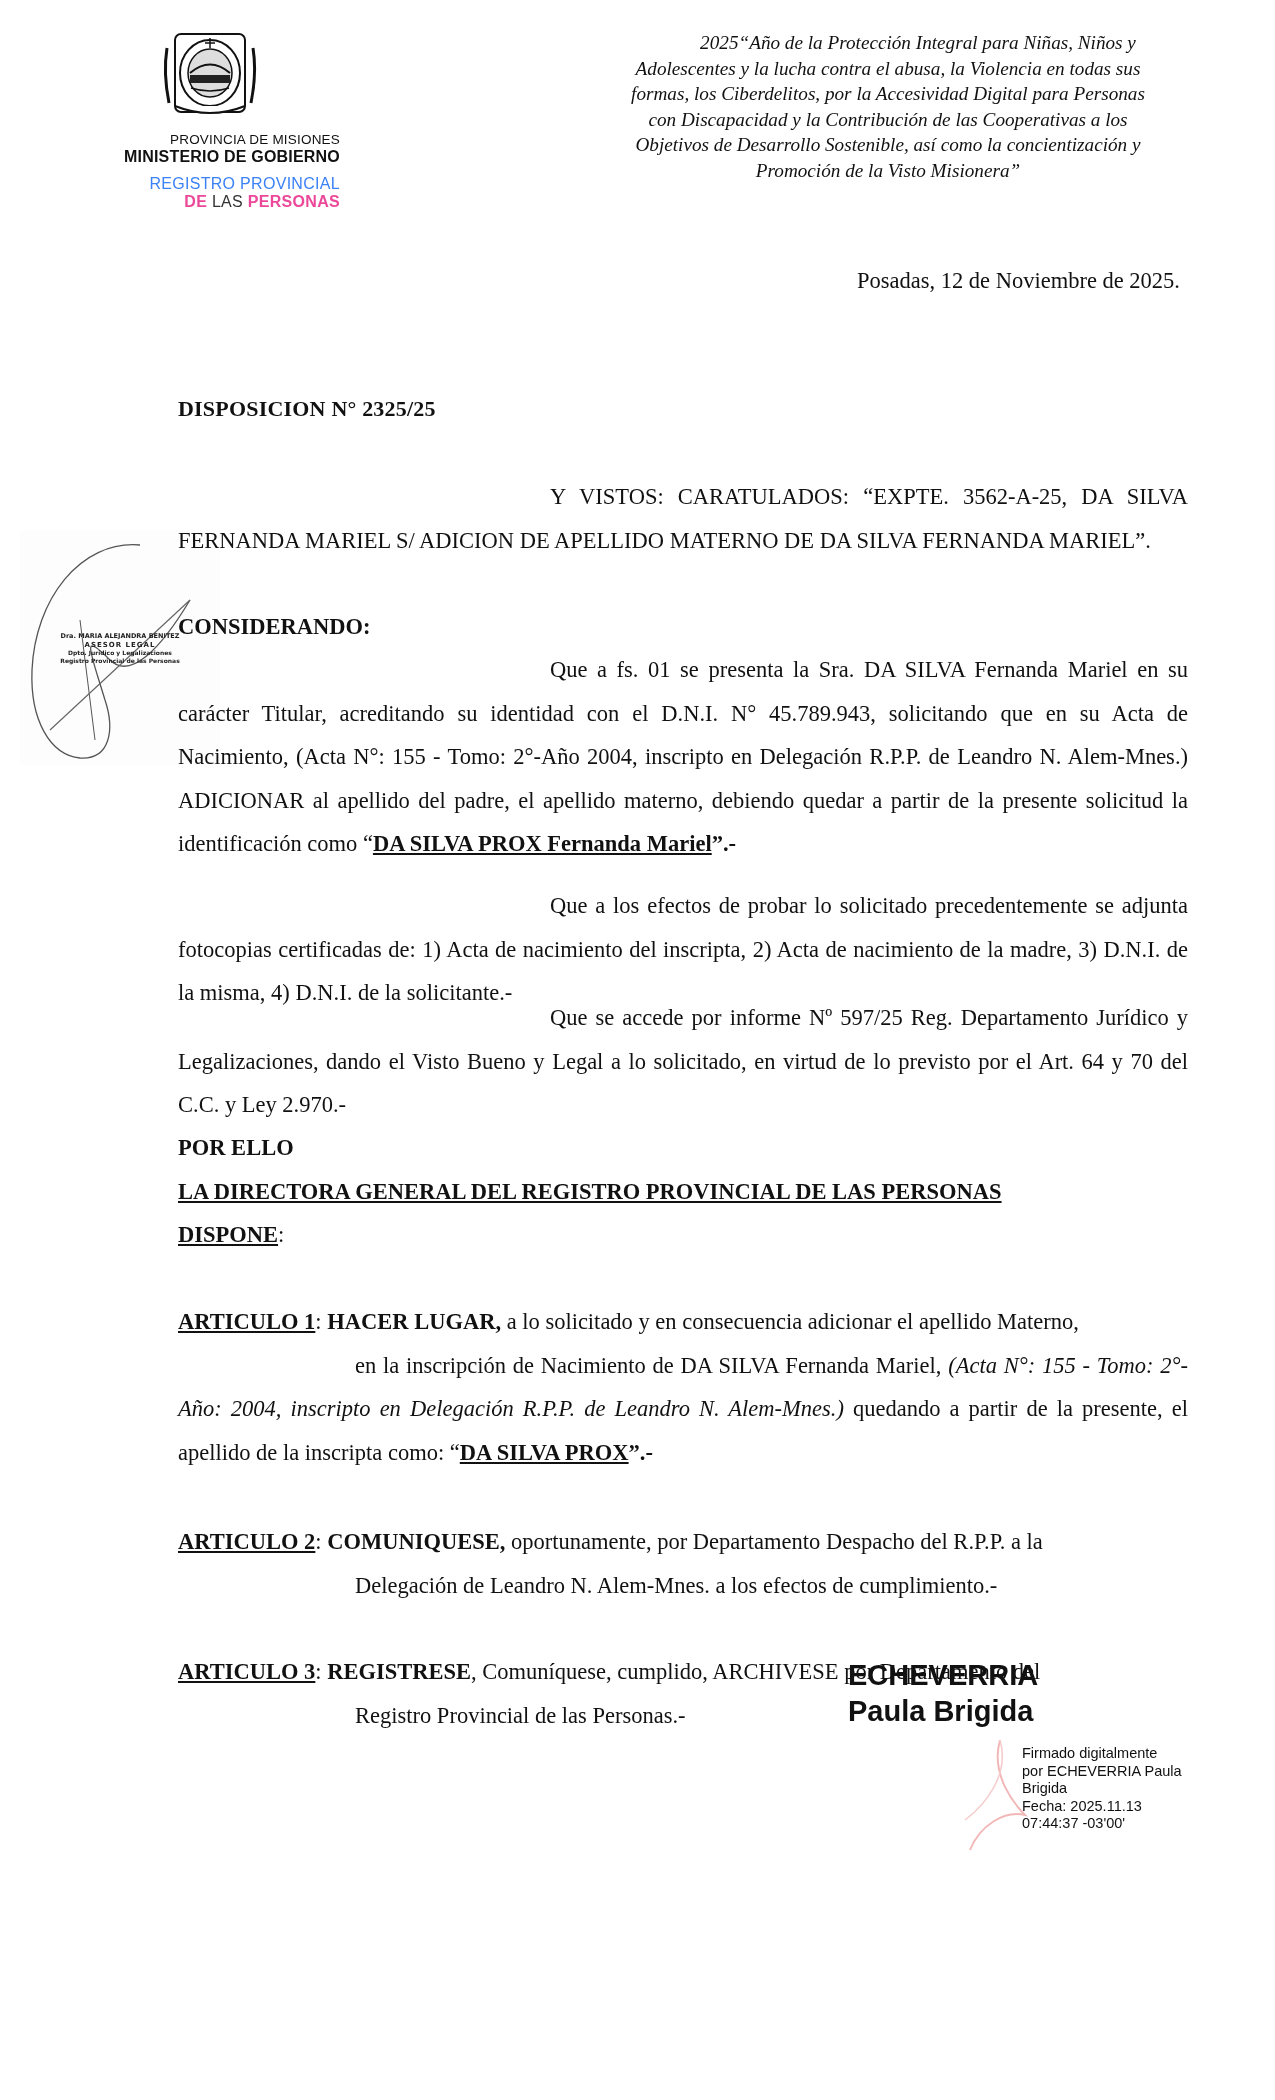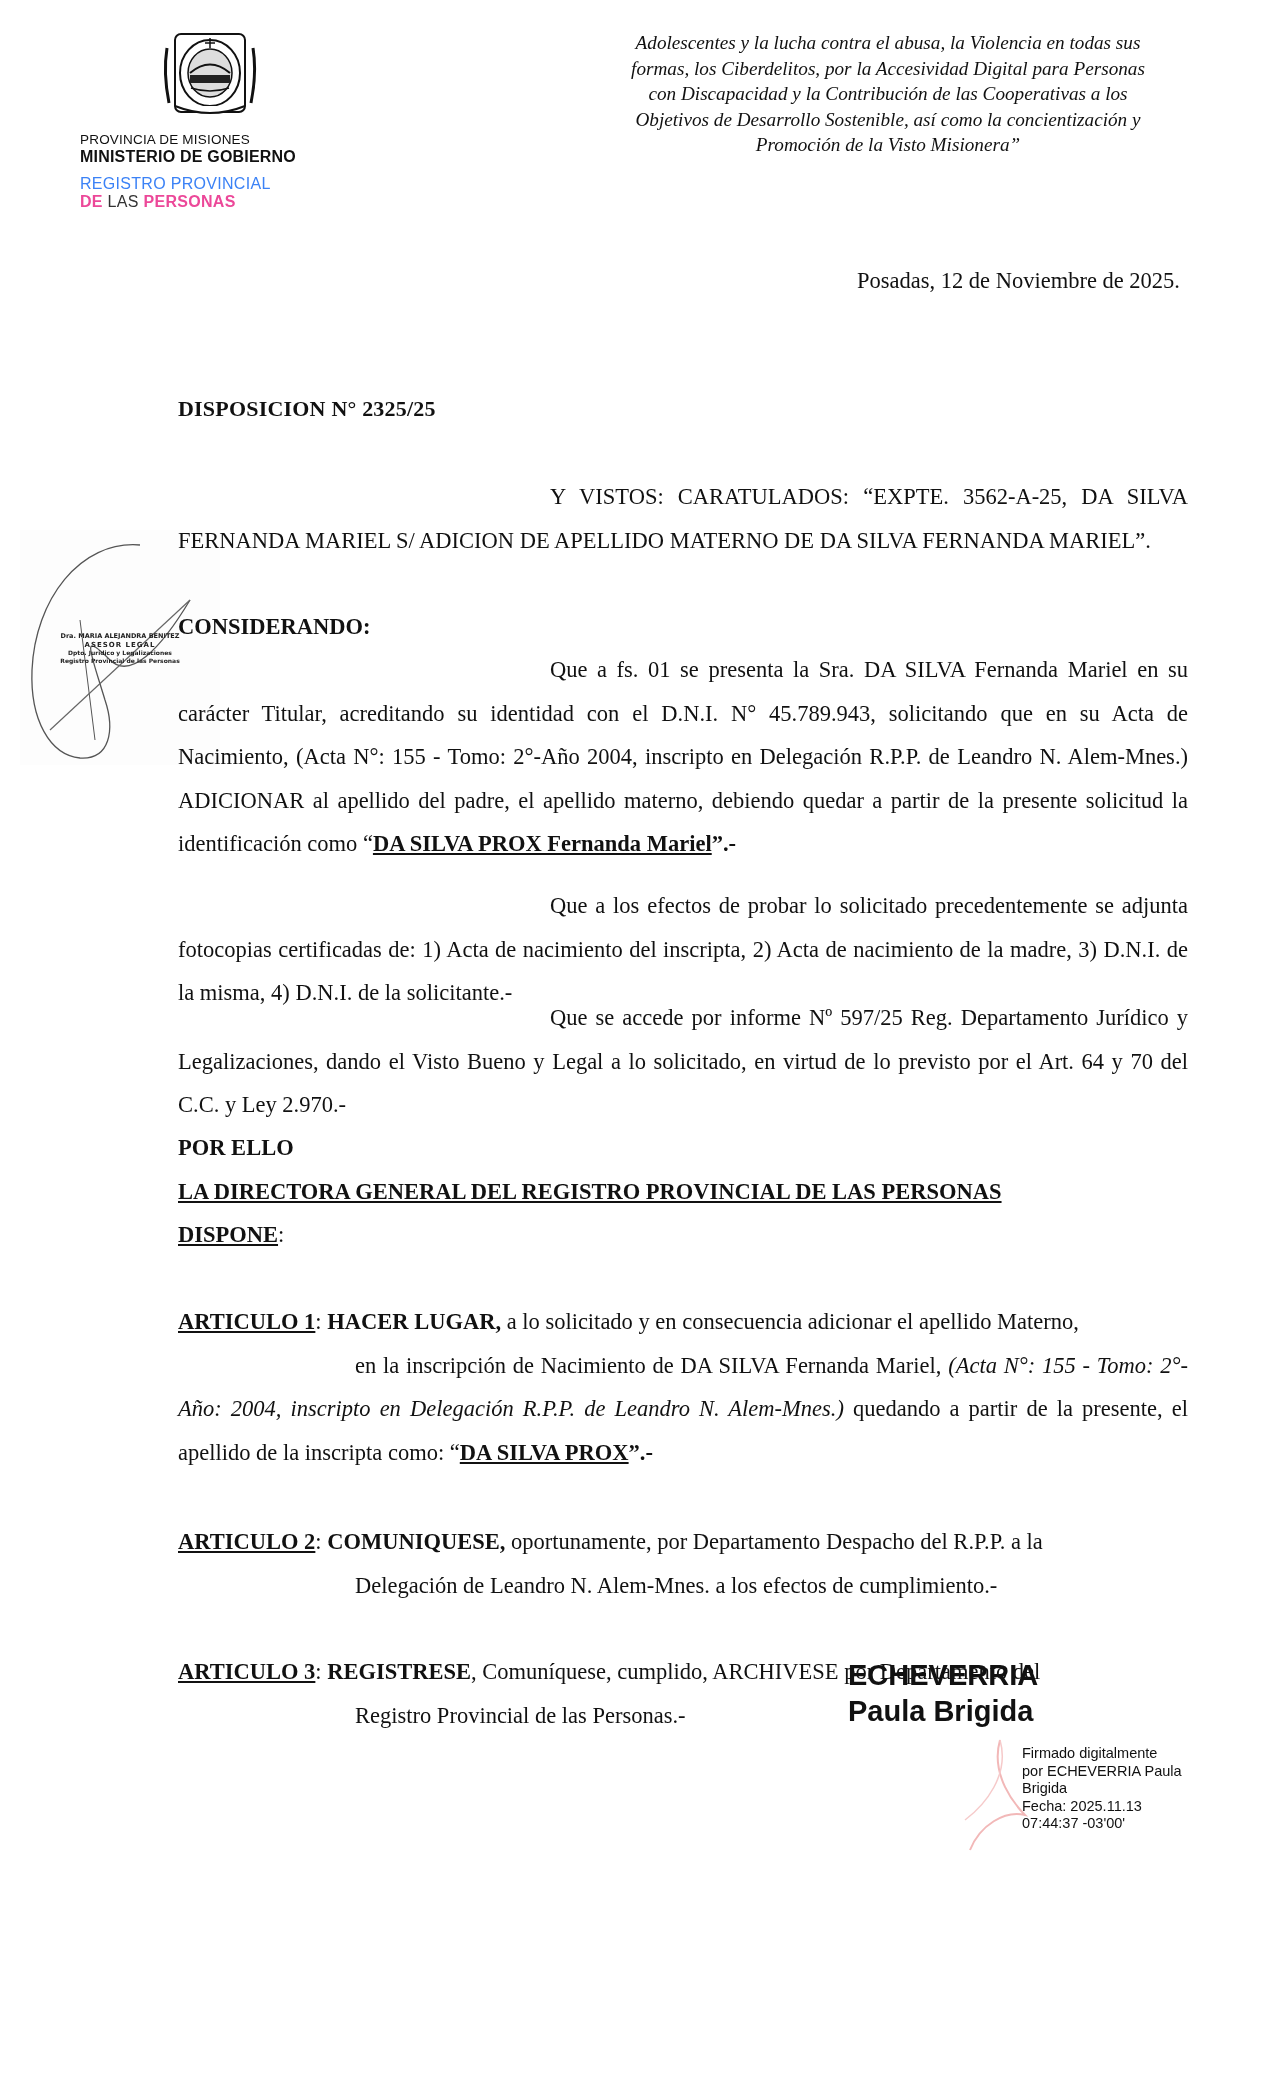--- a/index.html
+++ b/index.html
@@ -1,20 +1,20 @@
 <!DOCTYPE html>
 <html><head>
 <meta charset="utf-8">
 <style>
   html, body { margin: 0; padding: 0; background: #ffffff; }
   body { width: 1275px; height: 2100px; position: relative; overflow: hidden; color: #111; font-family: "Liberation Serif", serif; }
   .abs { position: absolute; }
 
   
-  .logo-block { left: 80px; top: 28px; width: 260px; text-align: left; }
+  .logo-block { left: 80px; top: 28px; width: 260px; text-align: right; }
   .crest { width: 110px; height: 90px; margin: 0 auto 0 auto; display: block; }
   .logo-line1 { font-family: "Liberation Sans", sans-serif; font-size: 13.5px; letter-spacing: 0.2px; margin-top: 14px; color: #111; }
   .logo-line2 { font-family: "Liberation Sans", sans-serif; font-size: 16px; font-weight: bold; color: #111; margin-top: 1px; letter-spacing: 0.2px; }
   .logo-line3 { font-family: "Liberation Sans", sans-serif; font-size: 16px; color: #3b82f6; margin-top: 9px; letter-spacing: 0.3px; }
   .logo-line4 { font-family: "Liberation Sans", sans-serif; font-size: 16px; color: #333; margin-top: 0px; letter-spacing: 0.3px; }
   .logo-line4 b { color: #ec4899; }
 
   
   .motto { left: 598px; top: 30px; width: 580px; font-style: italic; font-size: 19.2px; line-height: 25.5px; text-align: center; color: #111; }
   .motto .first { text-indent: 60px; }
@@ -59,20 +59,21 @@
     <line x1="55" y1="10" x2="55" y2="20" stroke="#111" stroke-width="1.5"></line>
     <line x1="50" y1="15" x2="60" y2="15" stroke="#111" stroke-width="1.5"></line>
   </svg>
   <div class="logo-line1">PROVINCIA DE MISIONES</div>
   <div class="logo-line2">MINISTERIO DE GOBIERNO</div>
   <div class="logo-line3">REGISTRO PROVINCIAL</div>
   <div class="logo-line4"><b>DE </b><span>LAS </span><b>PERSONAS</b></div>
 </div>
 
 <div class="abs motto">
+  <div class="first">2025“Año de la Protección Integral para Niñas, Niños y</div>
   <div>Adolescentes y la lucha contra el abusa, la Violencia   en todas sus</div>
   <div>formas, los Ciberdelitos, por la Accesividad Digital para Personas</div>
   <div>con Discapacidad y la Contribución  de las Cooperativas a los</div>
   <div>Objetivos de Desarrollo Sostenible, así como la concientización y</div>
   <div>Promoción de la Visto Misionera”</div>
 </div>
 
 <div class="abs date">Posadas, 12 de Noviembre de 2025.</div>
 
 <div class="abs disp-title">DISPOSICION  N° 2325/25</div>

